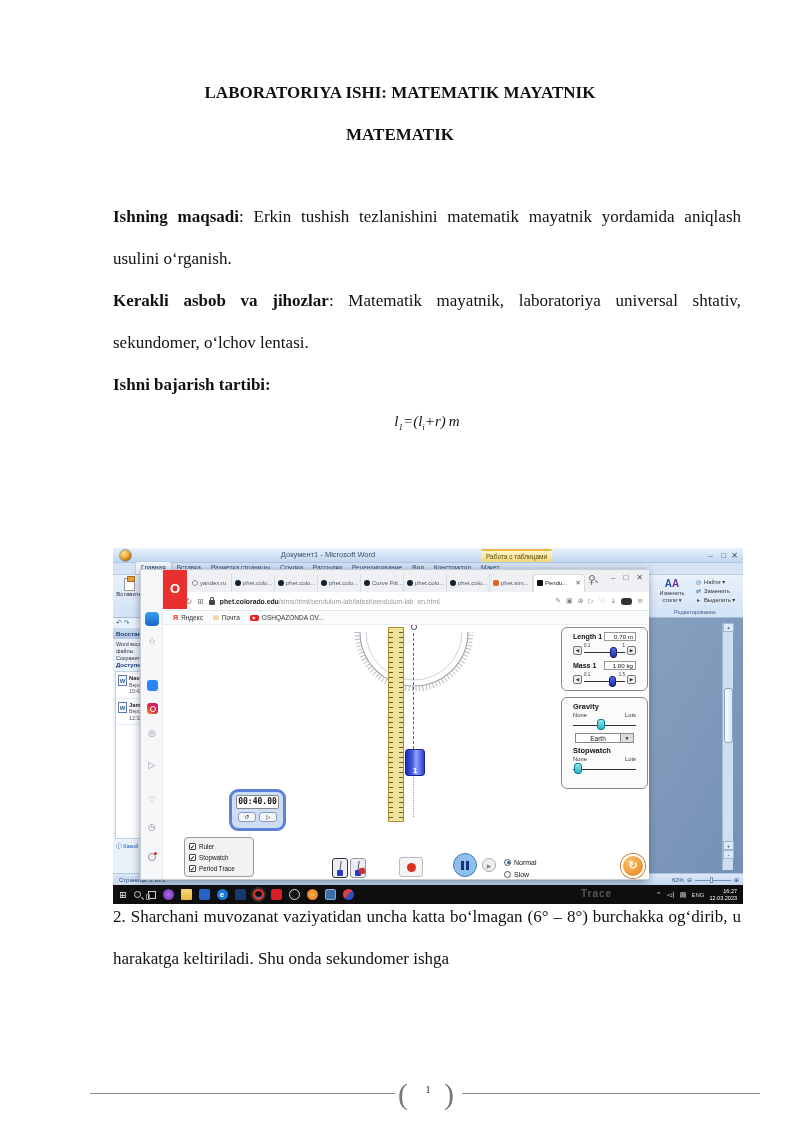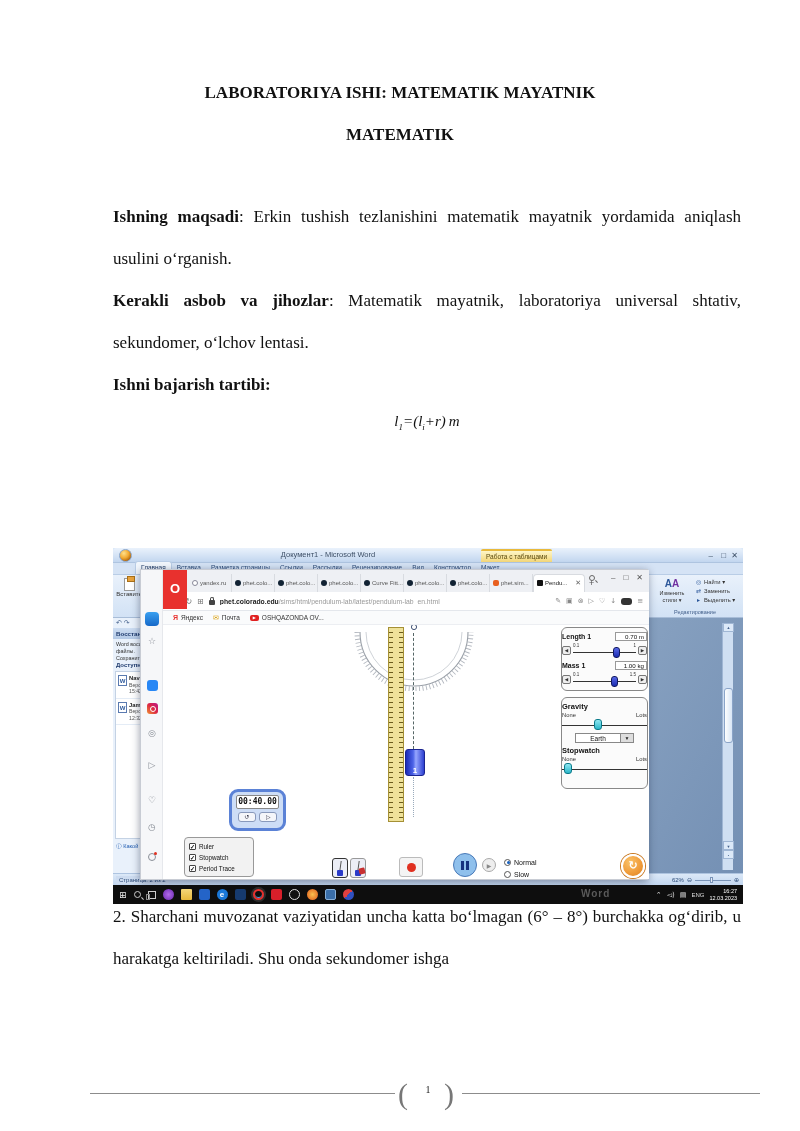--- a/index.html
+++ b/index.html
@@ -146,21 +146,21 @@
   .ruler:before,.ruler:after{content:"";position:absolute;top:0;width:4px;height:100%;
       background:repeating-linear-gradient(to bottom,transparent 0 4px,#6b5c1e 4px 5px);}
   .ruler:before{left:0;} .ruler:after{right:0;}
   .stopwatch{left:66px;top:164px;width:57px;height:42px;border:3px solid #5b82d6;border-radius:9px;
       background:#cdddf6;padding:3px 4px;}
   .sw-display{background:#fff;border:1px solid #888;border-radius:2px;text-align:center;
       font-family:"DejaVu Sans Mono",monospace;font-size:8px;font-weight:bold;line-height:12px;color:#111;}
   .sw-btns{display:flex;justify-content:space-around;margin-top:3px;}
   .sw-btn{width:18px;height:10px;background:#f4f6fa;border:1px solid #8899bb;border-radius:3px;
       font-size:6px;text-align:center;line-height:9px;color:#334;}
-  .panel{background:#fbfbfb;border:1.5px solid #888;border-radius:6px;padding:4px 0;}
+  .panel{background:#fbfbfb;border:1.5px solid #888;border-radius:6px;padding:4px 11px;}
   .p1{left:398px;top:2px;width:87px;height:64px;}
   .p2{left:398px;top:72px;width:87px;height:92px;}
   .prow{display:flex;justify-content:space-between;align-items:center;}
   .plabel{font-size:7px;font-weight:bold;color:#111;}
   .pval{width:32px;height:9px;background:#fff;border:1px solid #999;font-size:6.2px;text-align:right;
       line-height:8px;padding-right:2px;color:#111;}
   .slider{display:flex;align-items:center;gap:2px;margin:2px 0 3px 0;height:15px;}
   .sbtn{width:9px;height:9px;background:#eee;border:1px solid #777;border-radius:2px;font-size:4.5px;
       text-align:center;line-height:8px;color:#333;flex:none;}
   .track-wrap{flex:1;position:relative;height:15px;}
@@ -579,21 +579,21 @@
     <span class="app a2"></span>
     <span class="app a3"></span>
     <span class="app a4">e</span>
     <span class="app a5"></span>
     <span class="app a6 active"></span>
     <span class="app a7"></span>
     <span class="app a8"></span>
     <span class="app a9"></span>
     <span class="app a10"></span>
     <span class="app a11"></span>
-    <span class="phet-mark">Word</span>
+    <span class="phet-mark">Trace</span>
     <span class="tray">
       <span class="g">⌃</span>
       <span class="g">◅)</span>
       <span class="g">▤</span>
       <span>ENG</span>
       <span class="clockbox">
         <div>16:27</div>
         <div>12.03.2023</div>
       </span>
     </span>

